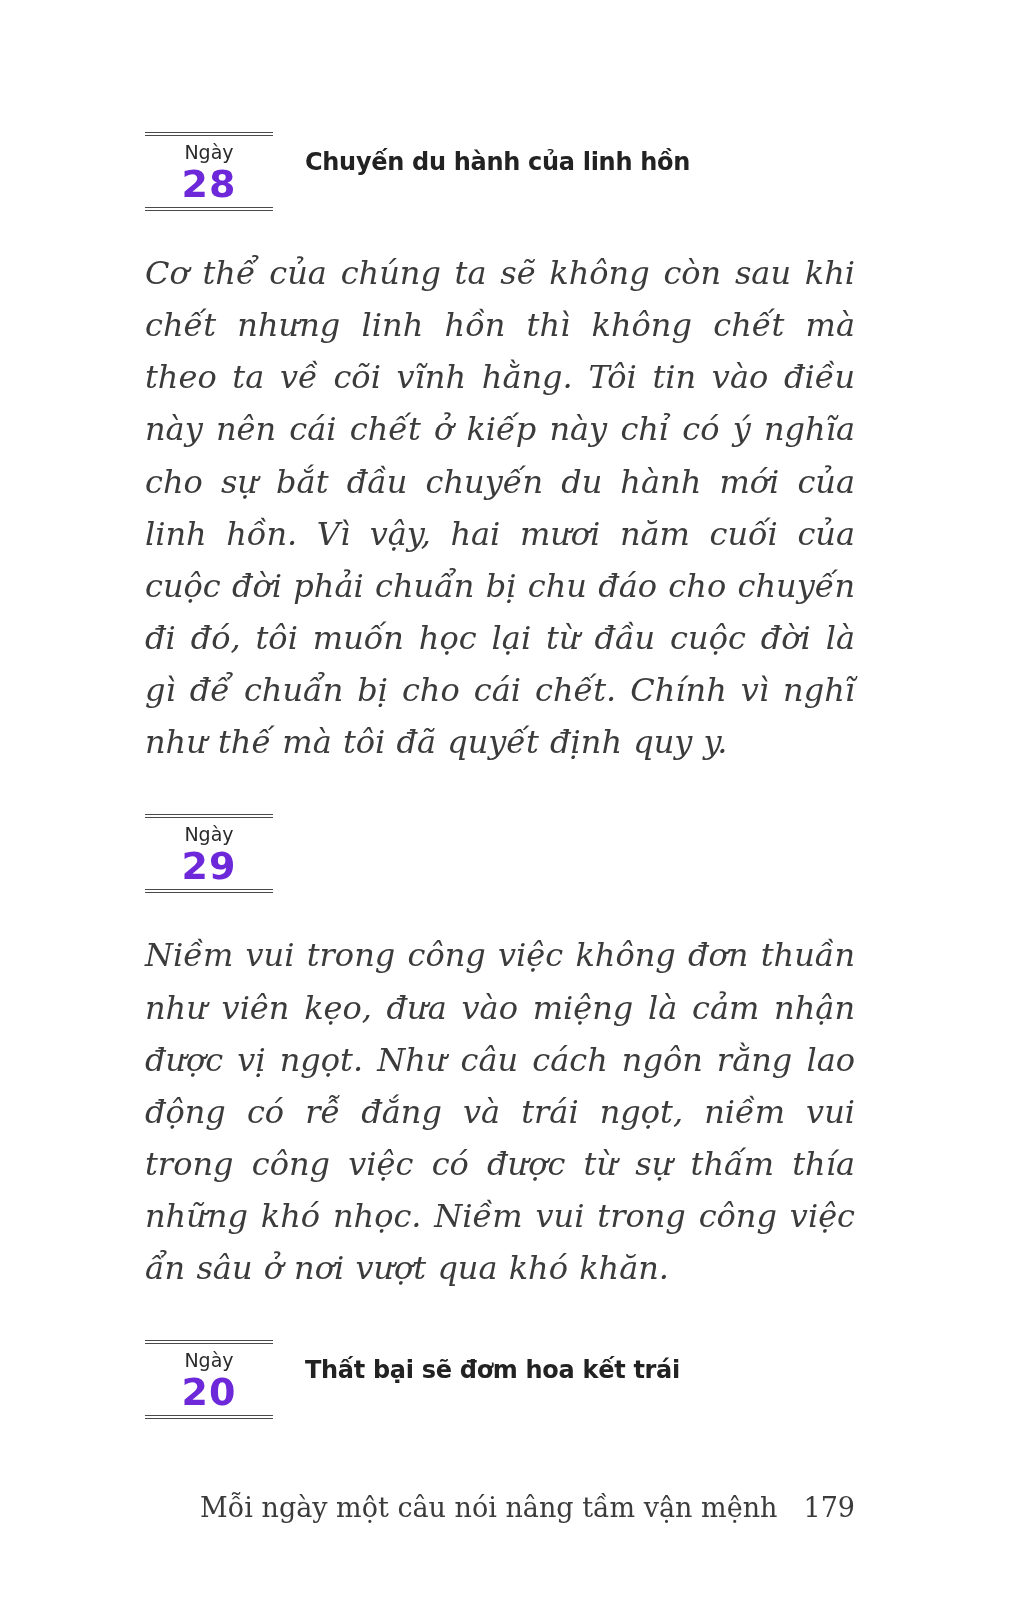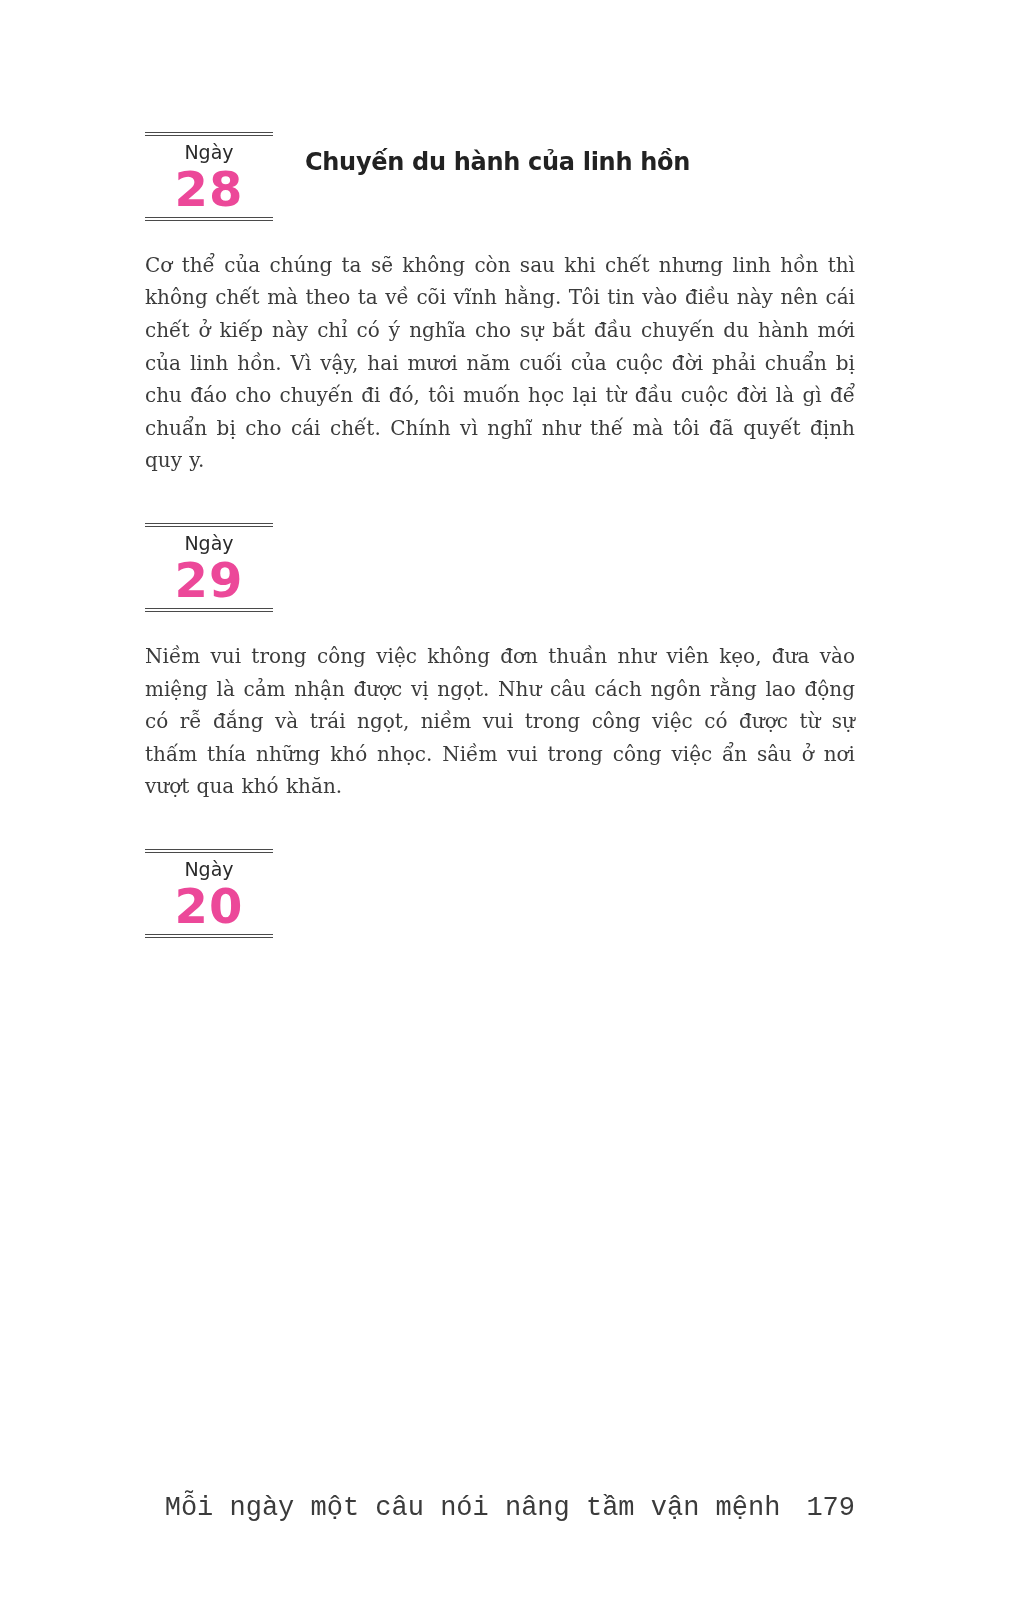--- a/index.html
+++ b/index.html
@@ -29,55 +29,55 @@
     padding: 6px 0 4px 0;
     font-family: "DejaVu Sans", "Liberation Sans", sans-serif;
     color: #1d1d1d;
   }
   .day-label {
     font-size: 19px;
     line-height: 1.1;
     color: #2a2a2a;
   }
   .day-number {
-    font-size: 48px;
+    font-size: 38px;
     font-weight: 700;
     line-height: 1.0;
     margin-top: 2px;
     letter-spacing: 1px;
-    color: #ec4899;
+    color: #6d28d9;
   }
   .section-title {
     font-family: "DejaVu Sans", "Liberation Sans", sans-serif;
     font-weight: 700;
     font-size: 24px;
     line-height: 1.2;
     color: #222222;
     margin-left: 32px;
     margin-top: 16px;
     letter-spacing: -0.3px;
   }
   .section-body {
-    margin-top: 28px;
-    font-size: 20px;
+    margin-top: 36px;
+    font-size: 32px;
     line-height: 1.63;
     text-align: justify;
     color: #3b3b3b;
     word-spacing: 1px;
+    font-style: italic;
   }
   .section-body.continued {
     text-align-last: justify;
   }
   .footer {
     margin-top: auto;
     text-align: right;
     font-size: 27px;
     color: #3b3b3b;
     white-space: nowrap;
-    font-family: Liberation Mono, monospace;
   }
   .footer .book-title { color: #3b3b3b; }
   .footer .page-number {
     margin-left: 26px;
     color: #3b3b3b;
   }
 </style>
 </head>
 <body>
 
@@ -103,20 +103,21 @@
     </div>
     <p class="section-body">Niềm vui trong công việc không đơn thuần như viên kẹo, đưa vào miệng là cảm nhận được vị ngọt. Như câu cách ngôn rằng lao động có rễ đắng và trái ngọt, niềm vui trong công việc có được từ sự thấm thía những khó nhọc. Niềm vui trong công việc ẩn sâu ở nơi vượt qua khó khăn.</p>
   </div>
 
   <div class="section">
     <div class="section-head">
       <div class="day-badge">
         <div class="day-label">Ngày</div>
         <div class="day-number">20</div>
       </div>
+      <h2 class="section-title">Thất bại sẽ đơm hoa kết trái</h2>
     </div>
   </div>
 
   <div class="footer">
     <span class="book-title">Mỗi ngày một câu nói nâng tầm vận mệnh</span><span class="page-number">179</span>
   </div>
 
 </div>
 
 </body></html>

